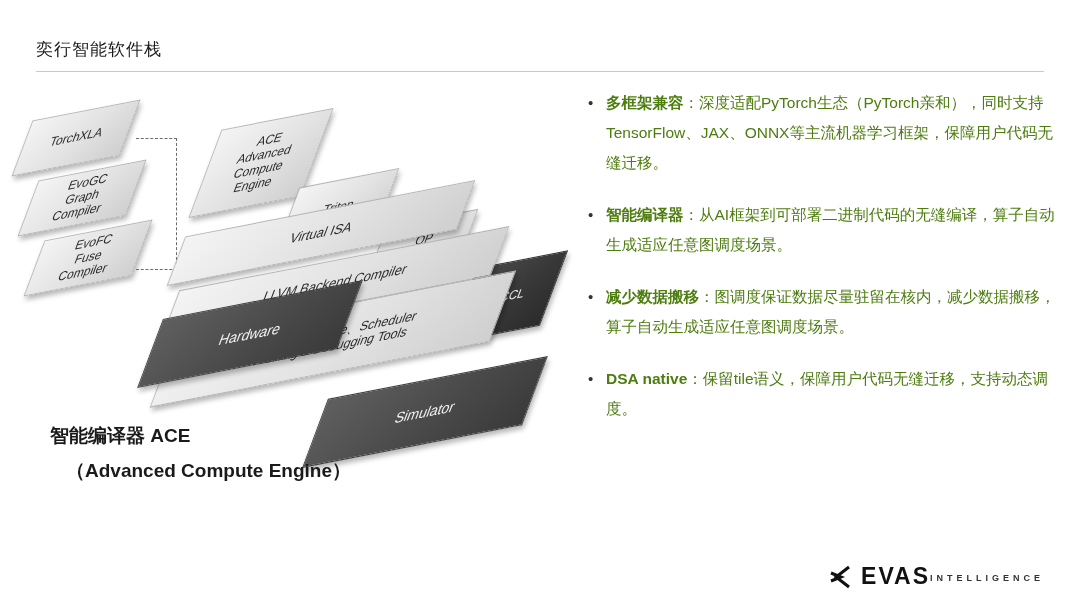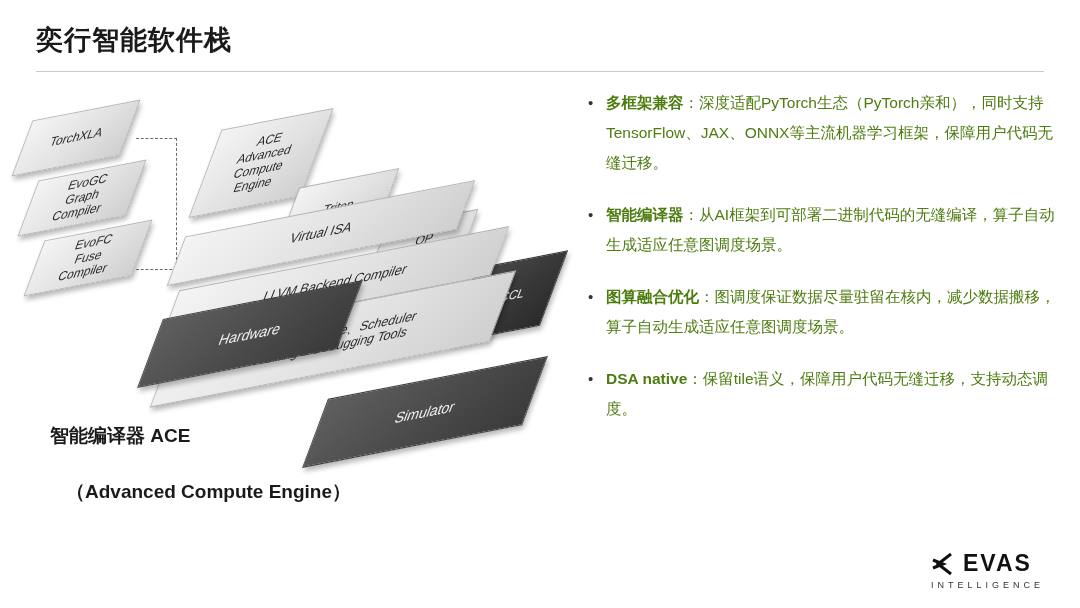--- a/index.html
+++ b/index.html
@@ -12,23 +12,23 @@
     background: #ffffff;
     font-family: "Liberation Sans", sans-serif;
     overflow: hidden;
     position: relative;
   }
 
   
   .page-title {
     position: absolute;
     left: 36px;
-    top: 22px;
-    font-size: 27px;
-    font-weight: bold;
+    top: 38px;
+    font-size: 17px;
+    font-weight: normal;
     color: #1a1a1a;
     letter-spacing: 1px;
   }
   .title-rule {
     position: absolute;
     left: 36px;
     top: 71px;
     width: 1008px;
     height: 1px;
     background: #c9c9c9;
@@ -105,21 +105,21 @@
     position: absolute;
     left: 50px;
     top: 423px;
     font-size: 19px;
     font-weight: bold;
     color: #1a1a1a;
   }
   .diagram-caption2 {
     position: absolute;
     left: 66px;
-    top: 479px;
+    top: 458px;
     font-size: 19px;
     font-weight: bold;
     color: #1a1a1a;
   }
 
   
   .bullets {
     position: absolute;
     left: 588px;
     top: 88px;
@@ -143,39 +143,41 @@
     color: #4d7c0f;
   }
   .bullet-text b { font-weight: bold; }
 
   
   .logo {
     position: absolute;
     right: 36px;
     bottom: 18px;
     display: flex;
-    flex-direction: column;
+    flex-direction: row;
+    align-items: center;
     margin-left: 36px;
   }
   .logo-mark {
     display: flex;
     align-items: center;
   }
   .logo-word {
     font-size: 23px;
     font-weight: bold;
     letter-spacing: 2px;
     color: #111;
     margin-left: 4px;
   }
   .logo-sub {
     font-size: 9px;
     letter-spacing: 4px;
     color: #333;
     margin-top: 3px;
+    font-weight: bold;
   }
 </style>
 </head>
 <body>
 
 <div class="page-title">奕行智能软件栈</div>
 <div class="title-rule"></div>
 
 <div class="diagram">
 
@@ -255,21 +257,21 @@
   <div class="bullet-row">
     <div class="bullet-dot">•</div>
     <div class="bullet-text">
       <b>智能编译器</b><span>：从AI框架到可部署二进制代码的无缝编译，算子自动生成适应任意图调度场景。</span>
     </div>
   </div>
 
   <div class="bullet-row">
     <div class="bullet-dot">•</div>
     <div class="bullet-text">
-      <b>图算融合优化</b><span>：图调度保证数据尽量驻留在核内，减少数据搬移，算子自动生成适应任意图调度场景。</span>
+      <b>减少数据搬移</b><span>：图调度保证数据尽量驻留在核内，减少数据搬移，算子自动生成适应任意图调度场景。</span>
     </div>
   </div>
 
   <div class="bullet-row">
     <div class="bullet-dot">•</div>
     <div class="bullet-text">
       <b>DSA native</b><span>：保留tile语义，保障用户代码无缝迁移，支持动态调度。</span>
     </div>
   </div>
 

